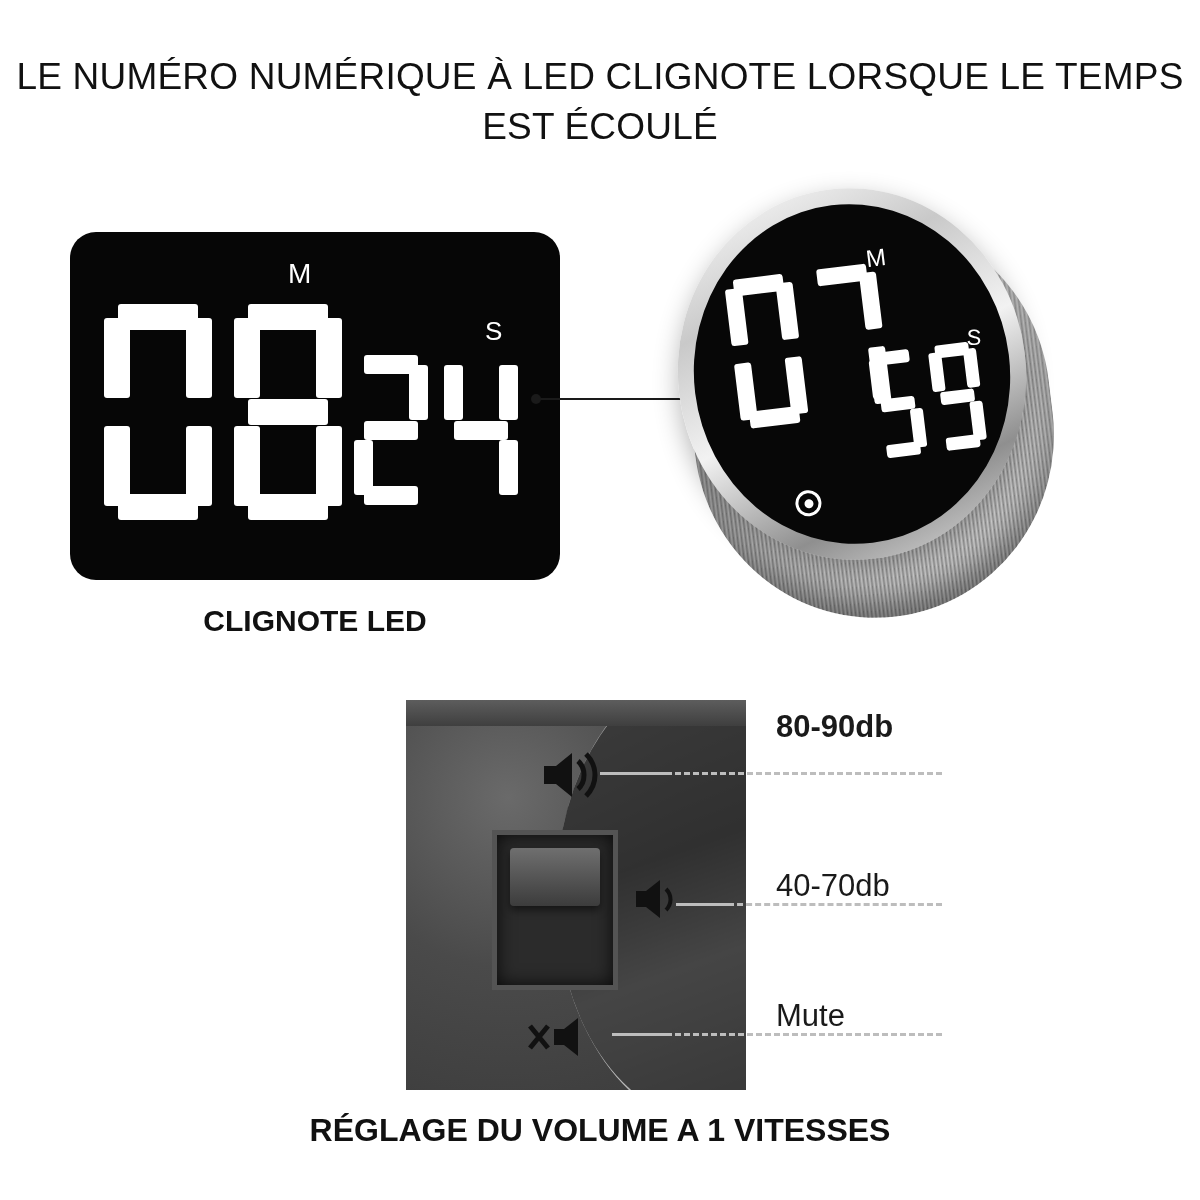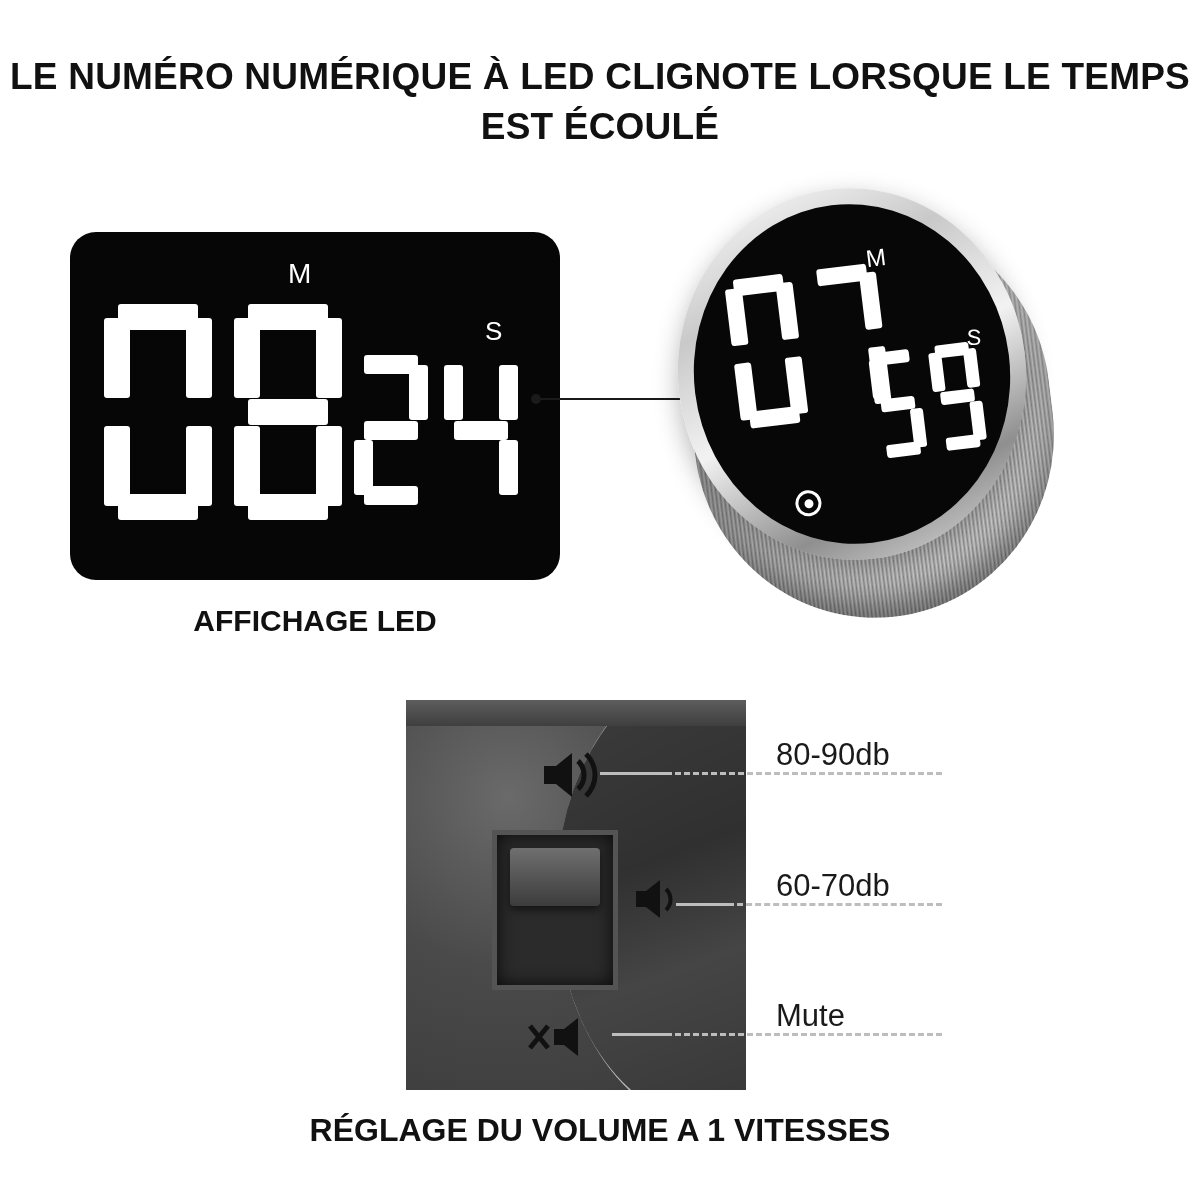--- a/index.html
+++ b/index.html
@@ -17,21 +17,21 @@
   }
 
   
   .headline {
     position: absolute;
     top: 52px;
     left: 0;
     width: 1200px;
     text-align: center;
     font-size: 37px;
-    font-weight: bold;
+    font-weight: normal;
     letter-spacing: 0.2px;
     line-height: 1.35;
     color: #111;
   }
 
   
   .led-panel {
     position: absolute;
     left: 70px;
     top: 232px;
@@ -326,21 +326,21 @@
     </span>
     <span class="seg-digit" style="--w:74px; --h:150px; --t:19px;">
       <i class="b"></i>
         <i class="c"></i>
         <i class="f"></i>
         <i class="g"></i>
     </span>
   </div>
 </div>
 
-<div class="caption" style="left:70px; top:604px; width:490px;">AFFICHAGE LED</div>
+<div class="caption" style="left:70px; top:604px; width:490px;">CLIGNOTE LED</div>
 
 <div class="connector">
   <span class="dot"></span>
 </div>
 
 <div class="timer-wrap">
   <div class="knurl-body"></div>
   <div class="knurl-rim"></div>
   <div class="face">
     <div class="gloss2"></div>
@@ -411,23 +411,23 @@
   <span class="spk" style="left:118px; top:314px;">
     <svg width="80" height="48" viewBox="0 0 80 48" aria-hidden="true">
       <path d="M30 15 L40 15 L54 4 L54 42 L40 31 L30 31 Z" fill="#111"></path>
       <path d="M6 12 L24 34 M24 12 L6 34" stroke="#111" stroke-width="5" fill="none"></path>
     </svg>
   </span>
 </div>
 
 <div class="lead-line" style="left:600px; top:772px; width:66px;"></div>
 <div class="dash-line" style="left:666px; top:772px; width:276px;"></div>
-<div class="callout-label" style="left:776px; top:737px;">80-90db</div>
+<div class="callout-label" style="left:776px; top:709px;font-weight:bold;">80-90db</div>
 
 <div class="lead-line" style="left:676px; top:903px; width:52px;"></div>
 <div class="dash-line" style="left:728px; top:903px; width:214px;"></div>
-<div class="callout-label" style="left:776px; top:868px;">60-70db</div>
+<div class="callout-label" style="left:776px; top:868px;">40-70db</div>
 
 <div class="lead-line" style="left:612px; top:1033px; width:54px;"></div>
 <div class="dash-line" style="left:666px; top:1033px; width:276px;"></div>
 <div class="callout-label" style="left:776px; top:998px;">Mute</div>
 
 <div class="bottom-caption">RÉGLAGE DU VOLUME A 1 VITESSES</div>
 
 </body></html>

